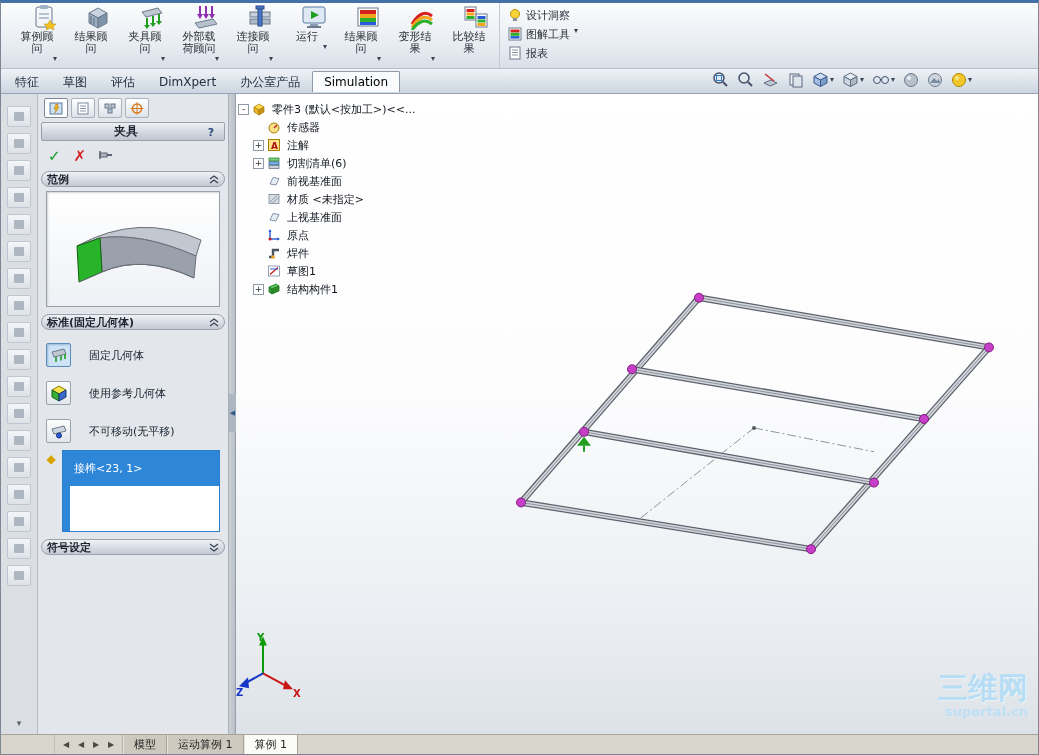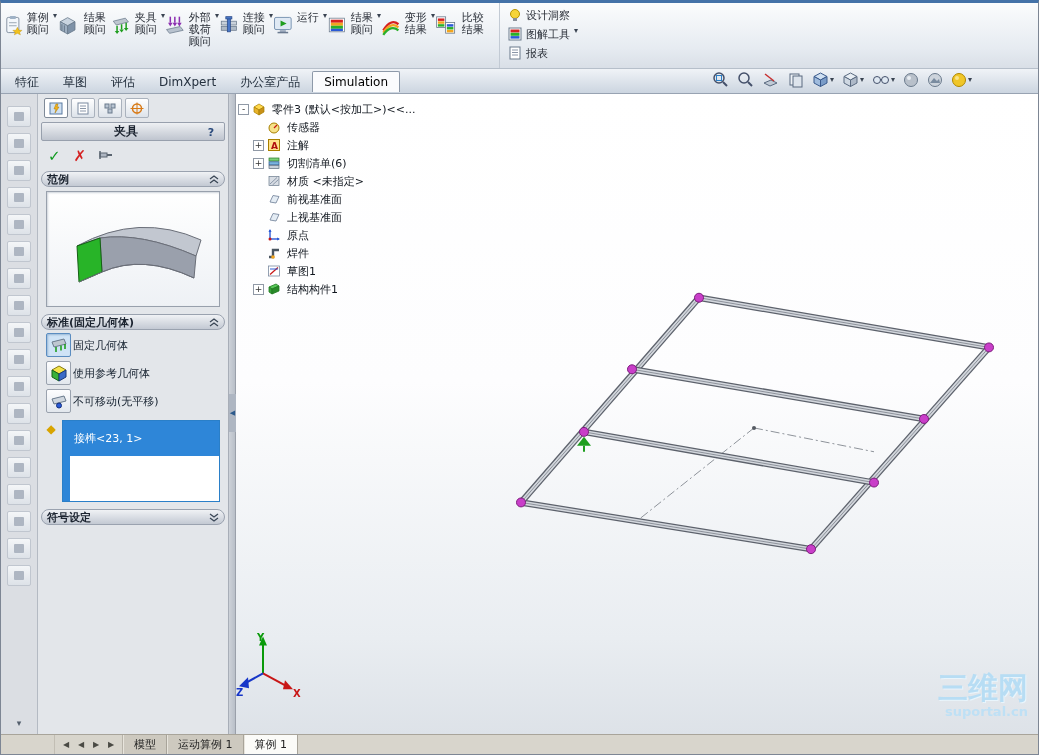--- a/index.html
+++ b/index.html
@@ -3,21 +3,21 @@
 <meta charset="utf-8">
 <style>
   html,body{margin:0;padding:0;background:#8a8f98;font-family:"DejaVu Sans","Liberation Sans",sans-serif;}
   *{box-sizing:border-box;}
   .app{width:1039px;height:755px;background:#dfe3e9;display:flex;flex-direction:column;
        border:1px solid #7d8694;border-top:3px solid #4472a8;overflow:hidden;}
 
   
   .ribbon{flex:0 0 66px;display:flex;align-items:stretch;background:linear-gradient(#fbfcfd,#e6ebf1 70%,#d9dfe7);
           border-bottom:1px solid #b6bfca;padding-left:2px;}
-  .rbtn{width:54px;display:flex;flex-direction:row;align-items:flex-start;padding-top:9px;cursor:default;}
+  .rbtn{width:54px;display:flex;flex-direction:column;align-items:flex-end;padding-top:1px;cursor:default;}
   .rbtn .ric{width:26px;height:26px;margin-bottom:1px;}
   .rbtn .rlabel{font-size:11px;line-height:12px;text-align:center;color:#2a2f38;width:40px;word-break:break-all;}
   .rdrop{font-size:8px;color:#3a4452;line-height:8px;}
   .ribbon-stack{margin-left:10px;padding-left:8px;border-left:1px solid #c2cad4;display:flex;flex-direction:column;
                 justify-content:space-around;padding-top:4px;padding-bottom:4px;}
   .stack-btn{display:flex;gap:4px;font-size:11px;color:#2a2f38;height:17px;}
   .stack-btn svg{flex:0 0 auto;}
 
   
   .tabbar{flex:0 0 25px;display:flex;align-items:center;background:linear-gradient(#f0f3f7,#ccd5e0);
@@ -46,21 +46,21 @@
   .pm-title .t{flex:1;text-align:center;font-weight:bold;font-size:12px;color:#1c2430;}
   .pm-title .help{width:14px;height:14px;text-align:center;line-height:14px;font-weight:bold;color:#2a4a7c;cursor:pointer;}
   .pm-actions{display:flex;align-items:center;gap:13px;padding:4px 8px 5px 10px;}
   .ok{color:#0f9a1f;font-weight:bold;font-size:15px;}
   .cancel{color:#d42020;font-weight:bold;font-size:15px;}
   .sec-head{margin:1px 3px;height:16px;flex:0 0 16px;display:flex;align-items:center;justify-content:space-between;
             background:linear-gradient(#f0f2f5,#c3c9d3);border:1px solid #9aa2af;border-radius:8px;padding:0 5px;
             font-weight:bold;color:#1c2430;}
   .preview{margin:3px 8px 6px;height:116px;flex:0 0 116px;background:linear-gradient(#ffffff,#eef1f5);
            border:1px solid #98a0ac;box-shadow:inset 1px 1px 2px #cfd4db;}
-  .opt-row{display:flex;align-items:center;gap:2px;padding:2px 4px 2px 8px;}
+  .opt-row{display:flex;align-items:center;gap:18px;padding:12px 4px 2px 8px;}
   .opt-btn{width:25px;height:24px;border:1px solid #9aa2ae;border-radius:2px;background:linear-gradient(#fdfdfe,#e2e7ed);
            display:flex;align-items:center;justify-content:center;}
   .opt-btn.pressed{background:#cfe3f6;border-color:#5a8cc0;box-shadow:inset 1px 1px 2px #9ab8d6;}
   .opt-label{color:#14202e;}
   .sel-row{display:flex;gap:4px;padding:5px 8px 6px 6px;align-items:flex-start;}
   .sel-glyph{color:#d8a400;font-size:12px;width:14px;text-align:center;padding-top:2px;}
   .sel-box{flex:1;height:82px;background:#fff;border:1px solid #2a7fc8;display:flex;}
   .sel-strip{width:7px;background:#2e86d8;}
   .sel-list{flex:1;}
   .sel-item{background:#2e86d8;color:#fff;padding:10px 4px;font-size:11px;}
@@ -570,35 +570,35 @@
                 <rect x="2" y="5.8" width="10" height="3" fill="#7ab4e0" stroke="#2a5a8c" stroke-width="0.7"></rect>
                 <rect x="2" y="9.6" width="10" height="3" fill="#c8d0da" stroke="#5a6a7c" stroke-width="0.7"></rect>
               </svg>
             </span>
           <span class="tlabel">切割清单(6)</span>
         </div>
         <div class="tree-row child">
           <span class="expander"></span>
           <span class="ticon">
               <svg width="14" height="14" viewBox="0 0 14 14">
+                <polygon points="3,10 6,3.5 12,4.5 9,11" fill="#e4ecf4" stroke="#7a8aa0" stroke-width="0.9"></polygon>
+              </svg>
+            </span>
+          <span class="tlabel">前视基准面</span>
+        </div>
+        <div class="tree-row child">
+          <span class="expander"></span>
+          <span class="ticon">
+              <svg width="14" height="14" viewBox="0 0 14 14">
                 <rect x="2" y="2.5" width="10" height="9" fill="#d8dde4" stroke="#6a7a8c" stroke-width="0.7"></rect>
                 <line x1="3" y1="10" x2="10" y2="3.5" stroke="#8a96a8"></line>
                 <line x1="5.5" y1="11" x2="11.5" y2="5.5" stroke="#8a96a8"></line>
               </svg>
             </span>
           <span class="tlabel">材质 &lt;未指定&gt;</span>
-        </div>
-        <div class="tree-row child">
-          <span class="expander"></span>
-          <span class="ticon">
-              <svg width="14" height="14" viewBox="0 0 14 14">
-                <polygon points="3,10 6,3.5 12,4.5 9,11" fill="#e4ecf4" stroke="#7a8aa0" stroke-width="0.9"></polygon>
-              </svg>
-            </span>
-          <span class="tlabel">前视基准面</span>
         </div>
         <div class="tree-row child">
           <span class="expander"></span>
           <span class="ticon">
               <svg width="14" height="14" viewBox="0 0 14 14">
                 <polygon points="3,10 6,3.5 12,4.5 9,11" fill="#e4ecf4" stroke="#7a8aa0" stroke-width="0.9"></polygon>
               </svg>
             </span>
           <span class="tlabel">上视基准面</span>
         </div>

